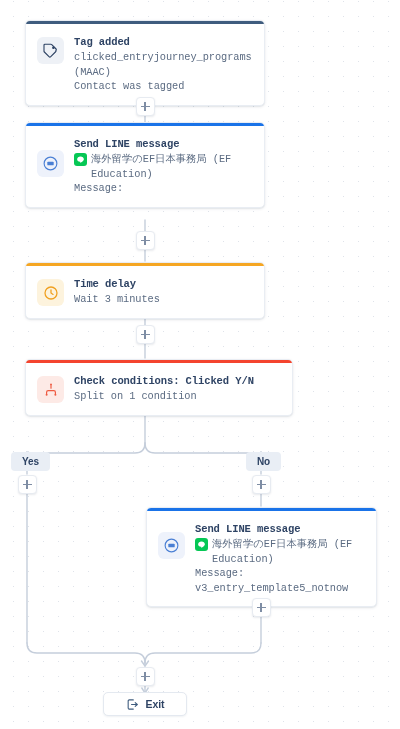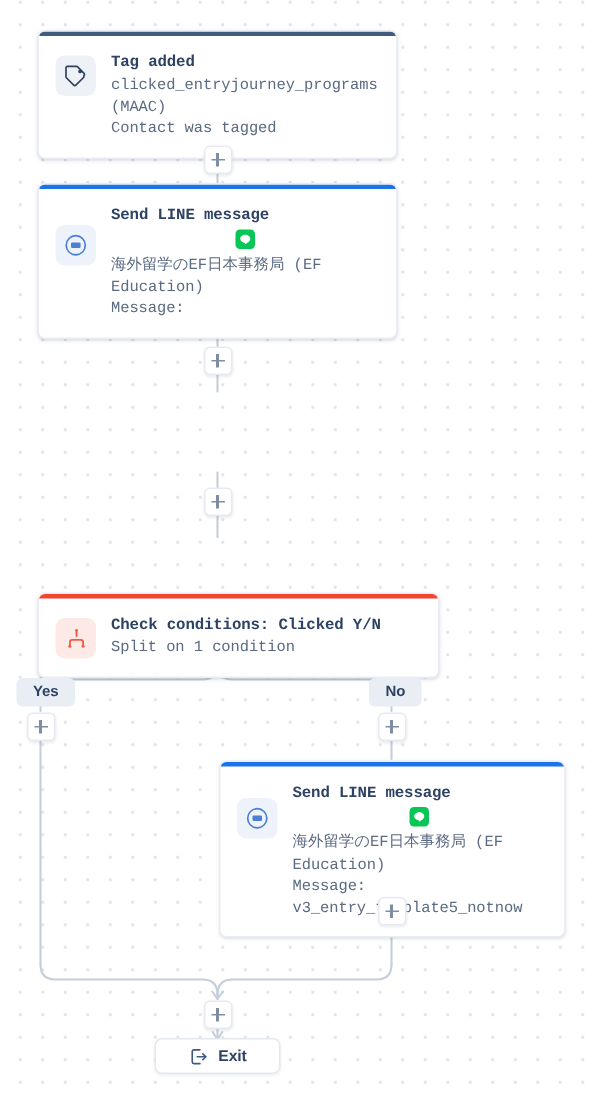--- a/index.html
+++ b/index.html
@@ -39,21 +39,21 @@
   }
   .ctext { padding-top: 1px; }
   .ctitle {
     font-size: 10.5px; font-weight: bold; color: #2e4364;
     letter-spacing: -0.1px; line-height: 14px; margin-bottom: 1px;
   }
   .cline {
     font-size: 10.3px; color: #5b6b82; line-height: 14.5px;
     letter-spacing: -0.05px;
   }
-  .jp-row { display: flex; align-items: center; gap: 4px; flex-direction: column; }
+  .jp-row { display: flex; align-items: flex-start; gap: 4px; }
   .jp-row .linebadge { margin-top: 1px; }
   .jp-txt { font-size: 10.3px; color: #5b6b82; line-height: 14.5px; }
 
   
   .plus {
     position: absolute;
     width: 19px; height: 19px;
     background: #fff;
     border: 1px solid #e7ebf1;
     border-radius: 4px;
@@ -179,24 +179,39 @@
           </span>
           <span class="jp-txt">海外留学のEF日本事務局 (EF Education)</span>
         </div>
         <div class="cline">Message:</div>
       </div>
     </div>
   </div>
 
   <div class="plus" style="left:135.5px; top:231px;"></div>
 
+  <div class="card" style="left:25px; top:262px; width:240px;">
+    <div class="accent" style="background:#f5a623;"></div>
+    <div class="inner">
+      <div class="tile" style="background:#fdf3dd;">
+        <svg width="16" height="16" viewBox="0 0 24 24" fill="none" stroke="#f0a020" stroke-width="1.9" stroke-linecap="round">
+          <circle cx="12" cy="12" r="9"></circle>
+          <path d="M12 7.2V12l3.1 2.1"></path>
+        </svg>
+      </div>
+      <div class="ctext">
+        <div class="ctitle">Time delay</div>
+        <div class="cline">Wait 3 minutes</div>
+      </div>
+    </div>
+  </div>
 
   <div class="plus" style="left:135.5px; top:325px;"></div>
 
-  <div class="card" style="left:25px; top:359px; width:268px;margin-top:36px;">
+  <div class="card" style="left:25px; top:359px; width:268px;">
     <div class="accent" style="background:#f4442e;"></div>
     <div class="inner">
       <div class="tile" style="background:#fdeae6;">
         <svg width="16" height="16" viewBox="0 0 24 24" fill="none" stroke="#ef5b42" stroke-width="1.8" stroke-linecap="round">
           <path d="M12 3.8v5.4"></path>
           <path d="M5.4 18V15.2a2.4 2.4 0 0 1 2.4-2.4h8.4a2.4 2.4 0 0 1 2.4 2.4V18"></path>
           <circle cx="5.4" cy="19.3" r="1.5" fill="#ef5b42" stroke="none"></circle>
           <circle cx="18.6" cy="19.3" r="1.5" fill="#ef5b42" stroke="none"></circle>
           <circle cx="12" cy="3.4" r="1.3" fill="#ef5b42" stroke="none"></circle>
         </svg>

